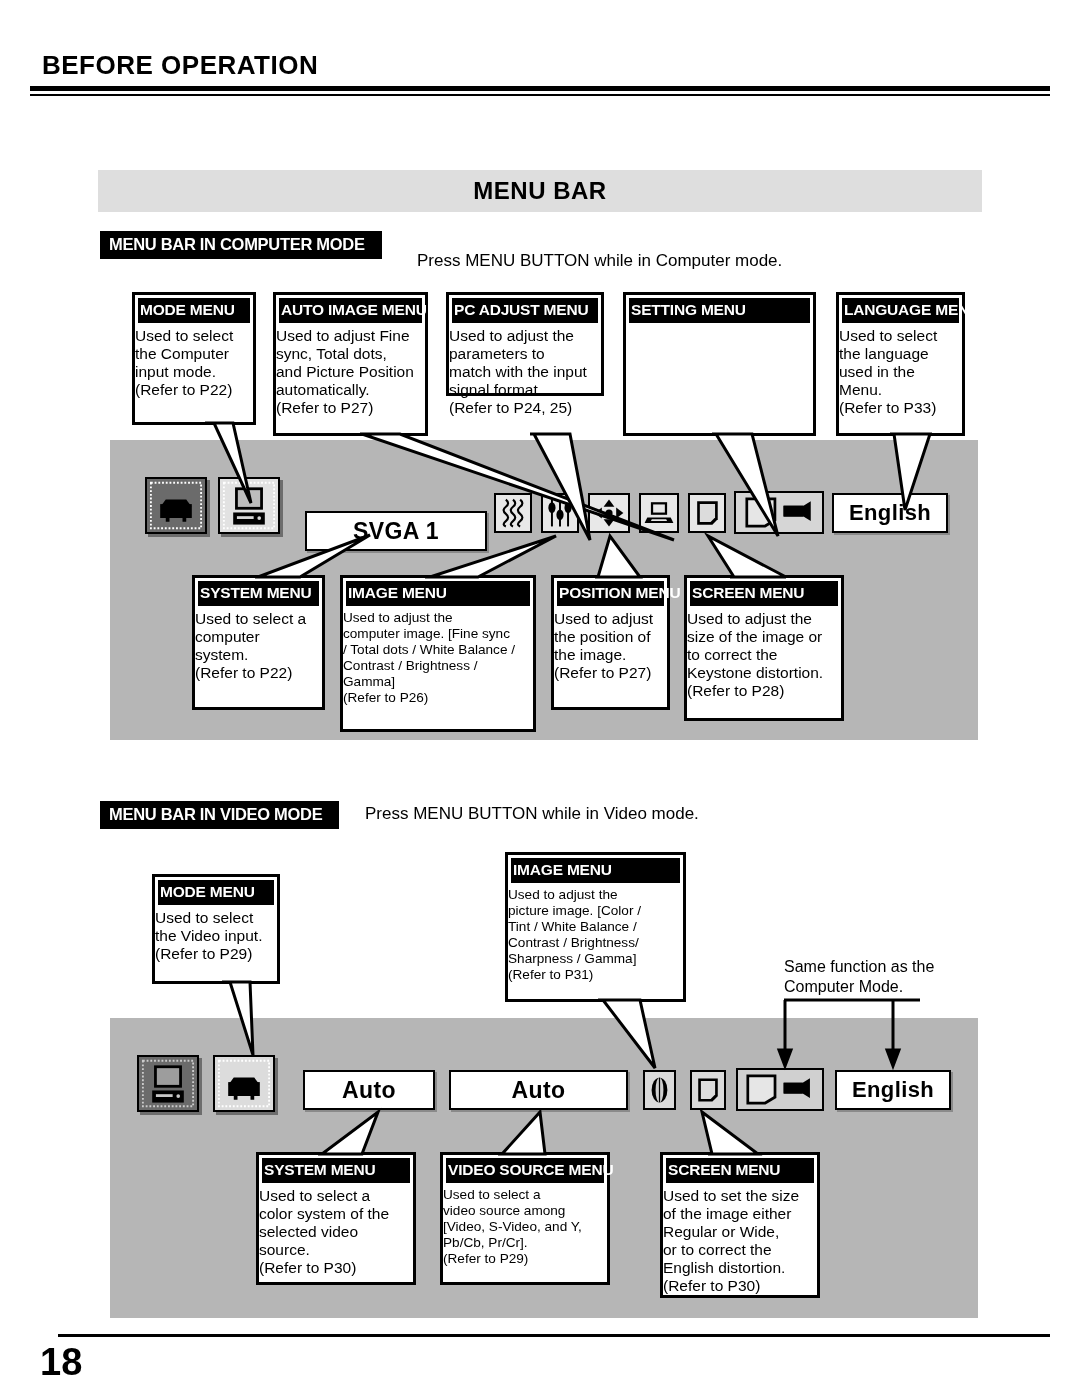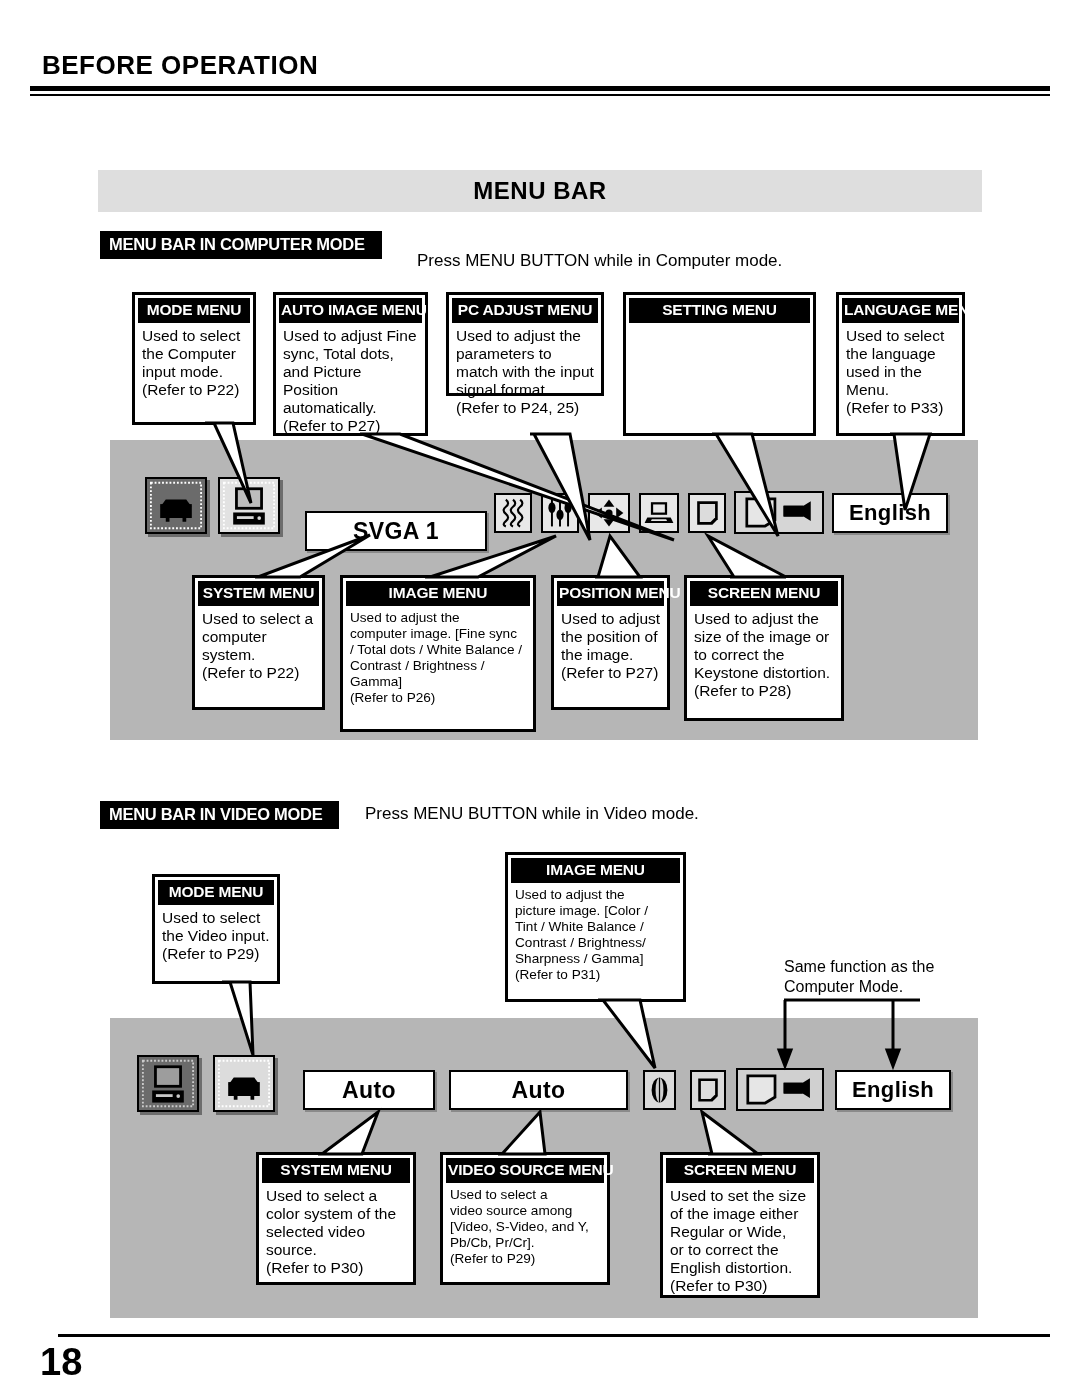--- a/index.html
+++ b/index.html
@@ -95,28 +95,27 @@
     background: #ffffff;
     border: 3px solid #000;
     box-sizing: border-box;
     z-index: 5;
   }
   .callout-title {
     background: #000;
     color: #ffffff;
     font-size: 15.5px;
     font-weight: bold;
-    text-align: center;
     letter-spacing: -0.2px;
     padding: 3px 2px 4px 2px;
     margin: 3px 3px 0 3px;
     white-space: nowrap;
   }
   .callout-body {
-    padding: 4px 6px 5px 7px;
+    padding: 4px 6px 5px 0;
     font-size: 15.5px;
     line-height: 1.16;
     white-space: pre-line;
   }
   .callout-body.tight {
     font-size: 13.6px;
     line-height: 1.18;
   }
 
   

